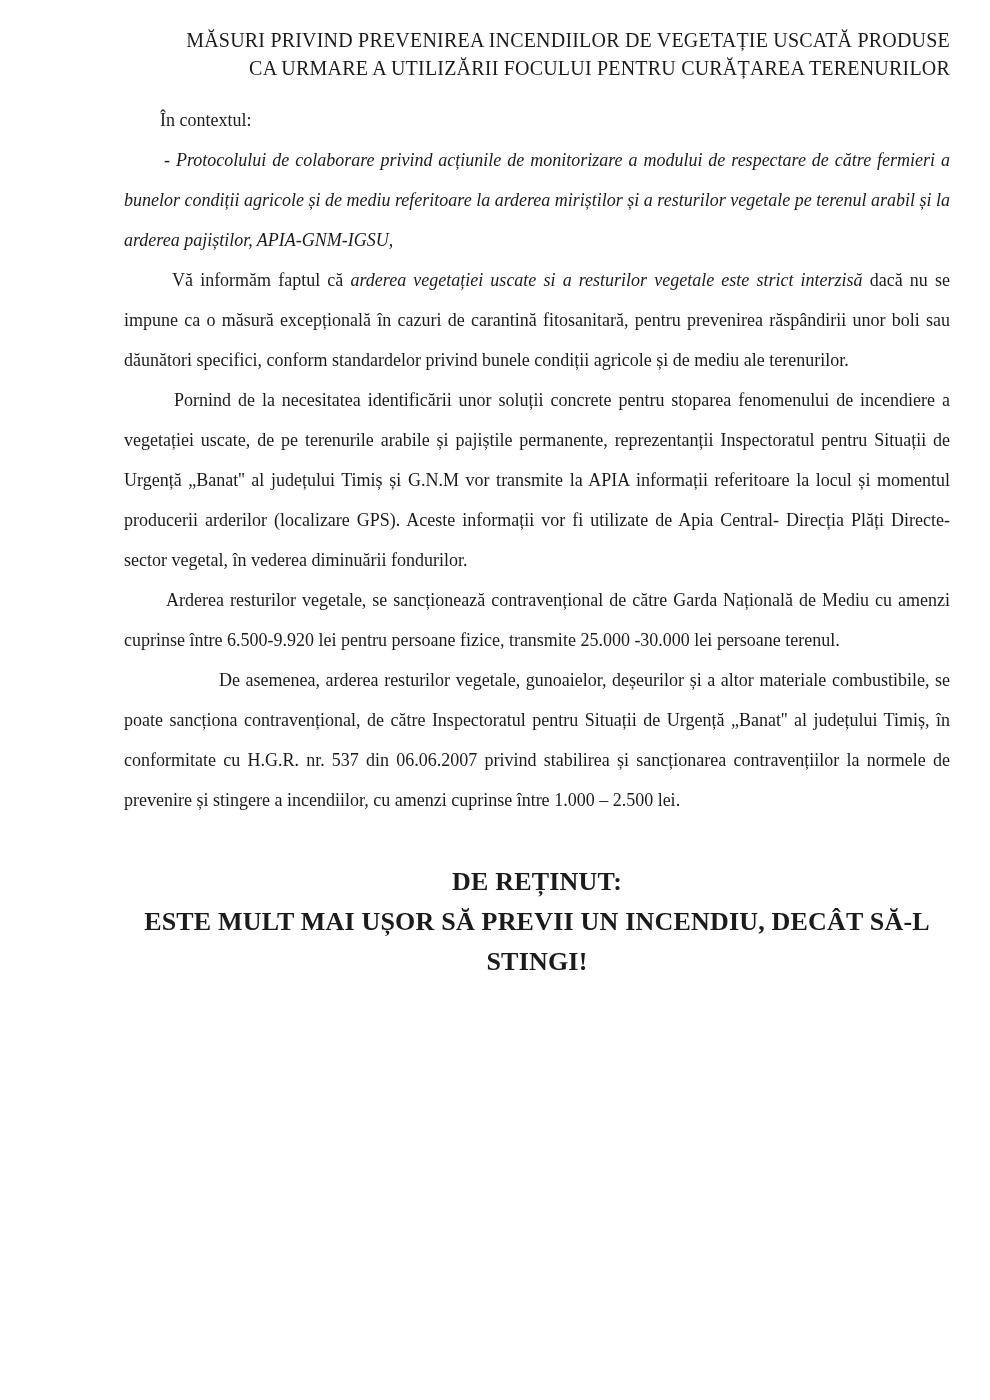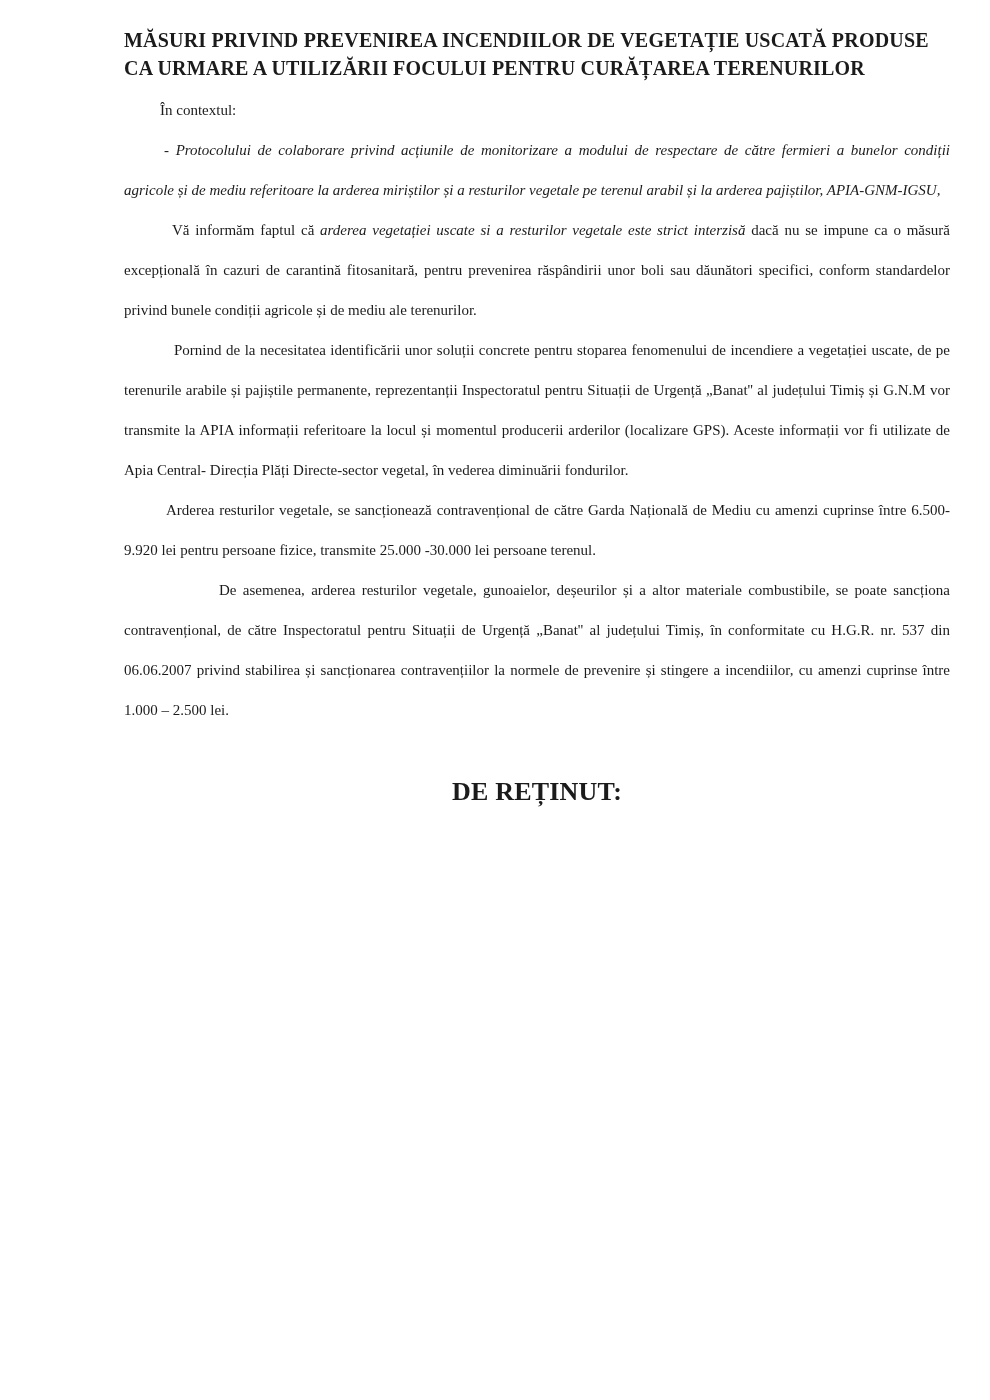--- a/index.html
+++ b/index.html
@@ -14,32 +14,32 @@
     color: #1b1b1b;
   }
   .page {
     box-sizing: border-box;
     width: 990px;
     min-height: 1400px;
     padding: 26px 40px 30px 124px;
     background: #ffffff;
   }
   .title {
-    font-weight: 700;
+    font-weight: 400;
     font-size: 20px;
     line-height: 28px;
-    text-align: left;
-    margin: 0 0 8px 0;
+    text-align: right;
+    margin: 0 0 18px 0;
     letter-spacing: 0.2px;
   }
   .title .title-line { display: block; }
   .body-text { margin: 0; }
   .para {
     margin: 0;
-    font-size: 15px;
+    font-size: 18px;
     line-height: 40px;
     text-align: justify;
     text-justify: inter-word;
   }
   .para.italic { font-style: italic; }
   .run-b { font-weight: 400; }
   .run-i { font-style: italic; }
   .closing {
     margin-top: 42px;
     text-align: center;
@@ -66,15 +66,16 @@
       <p class="para" style="text-indent: 36px;"><span>În contextul:</span></p>
       <p class="para italic" style="text-indent: 40px;"><span>- Protocolului de colaborare privind acțiunile de monitorizare a modului de respectare de către fermieri a bunelor condiții agricole și de mediu referitoare la arderea miriștilor și a resturilor vegetale pe terenul arabil și la arderea pajiștilor, APIA-GNM-IGSU,</span></p>
       <p class="para" style="text-indent: 48px;"><span>Vă informăm faptul că </span><span class="run-b run-i">arderea vegetației uscate si a resturilor vegetale este strict interzisă</span><span> dacă nu se impune ca o măsură excepțională în cazuri de carantină fitosanitară, pentru prevenirea răspândirii unor boli sau dăunători specifici, conform standardelor privind bunele condiții agricole și de mediu ale terenurilor.</span></p>
       <p class="para" style="text-indent: 50px;"><span>Pornind de la necesitatea identificării unor soluții concrete pentru stoparea fenomenului de incendiere a vegetației uscate, de pe terenurile arabile și pajiștile permanente, reprezentanții Inspectoratul pentru Situații de Urgență „Banat'' al județului Timiș și G.N.M vor transmite la APIA informații referitoare la locul și momentul producerii arderilor (localizare GPS). Aceste informații vor fi utilizate de Apia Central- Direcția Plăți Directe-sector vegetal, </span><span class="run-b">în vederea diminuării fondurilor</span><span>.</span></p>
       <p class="para" style="text-indent: 42px;"><span>Arderea resturilor vegetale, se sancționează contravențional de către Garda Națională de Mediu cu amenzi cuprinse între </span><span class="run-b">6.500-9.920 lei</span><span> pentru persoane fizice, transmite </span><span class="run-b">25.000 -30.000 lei</span><span> persoane terenul.</span></p>
       <p class="para" style="text-indent: 95px;"><span>De asemenea, arderea resturilor vegetale, gunoaielor, deșeurilor și a altor materiale combustibile, se poate sancționa contravențional, de către Inspectoratul pentru Situații de Urgență „Banat'' al județului Timiș, în conformitate cu H.G.R. nr. 537 din 06.06.2007 privind stabilirea și sancționarea contravențiilor la normele de prevenire și stingere a incendiilor, cu amenzi cuprinse între </span><span class="run-b">1.000 – 2.500 lei</span><span>.</span></p>
     </div>
 
   <div class="closing">
     <p class="closing-line">DE REȚINUT:</p>
+    <p class="closing-line">ESTE MULT MAI UȘOR SĂ PREVII UN INCENDIU, DECÂT SĂ-L STINGI!</p>
   </div>
 
 </div>
 
 </body></html>

